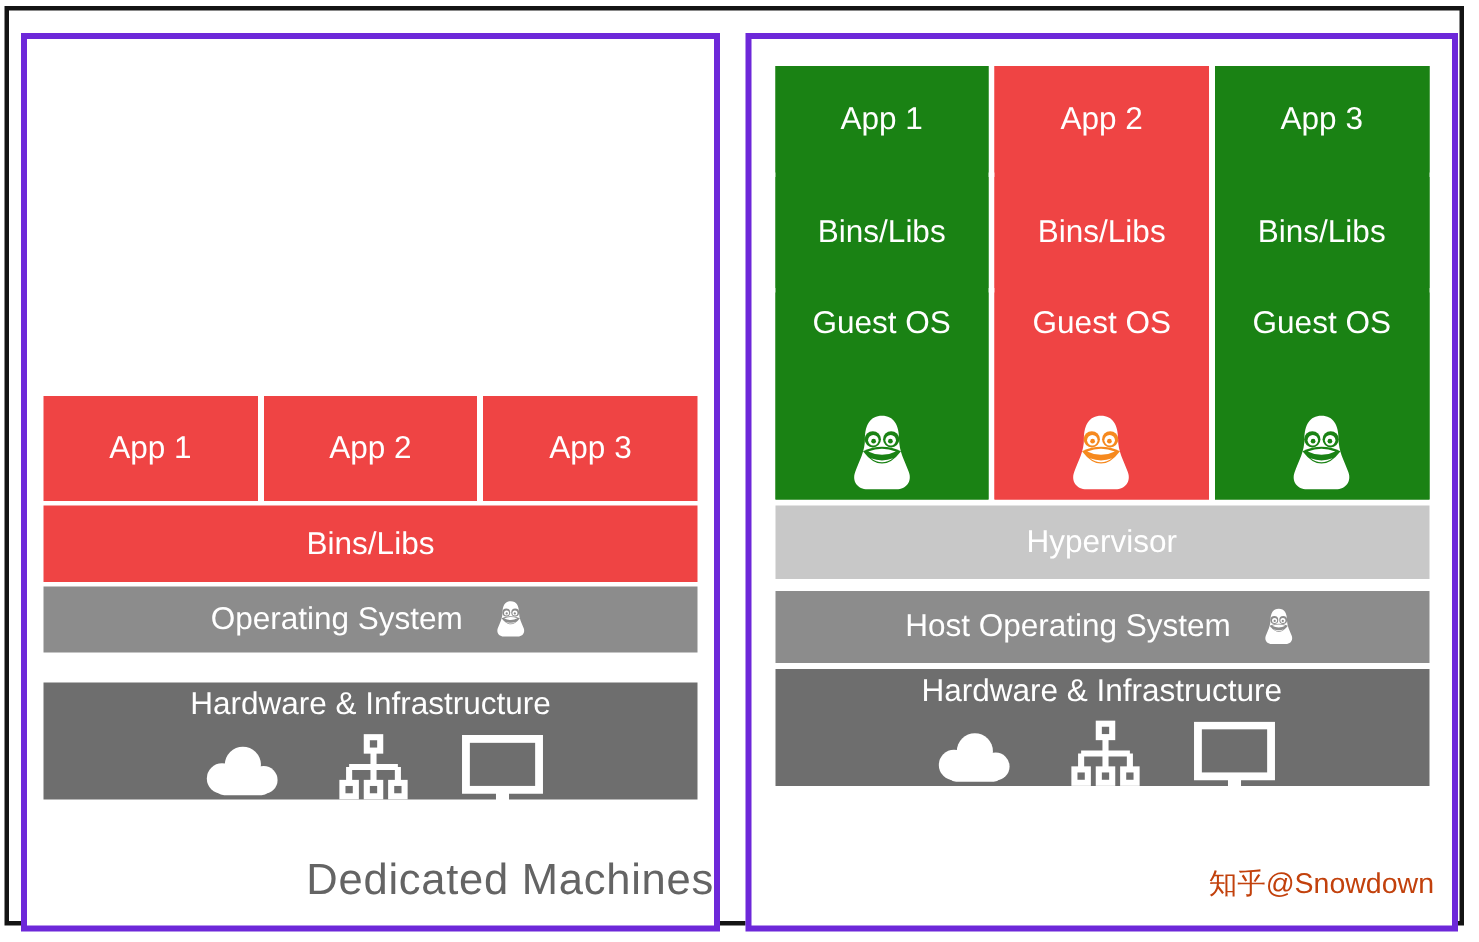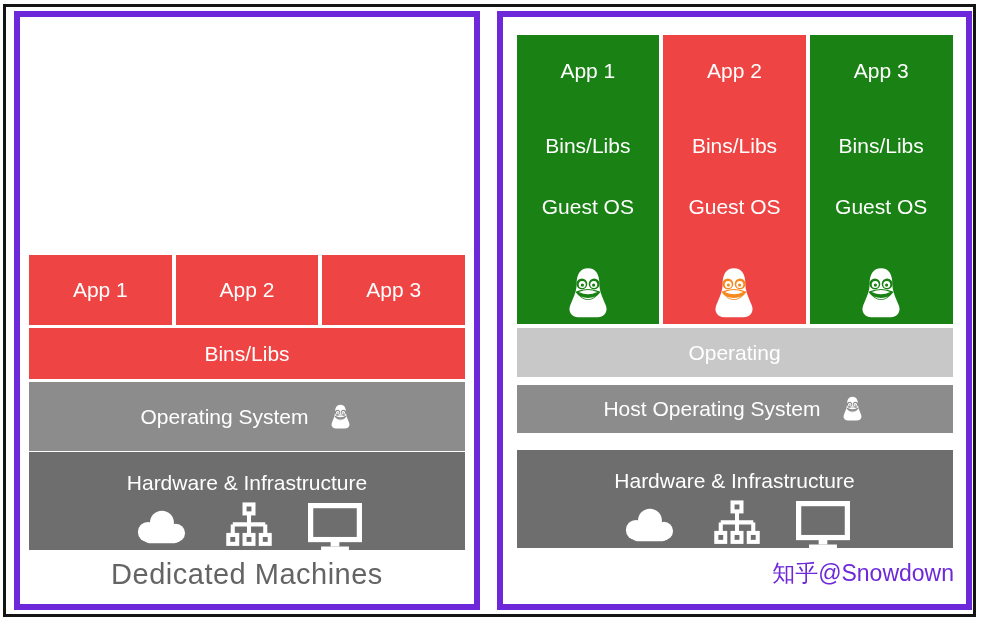--- a/index.html
+++ b/index.html
@@ -5,66 +5,66 @@
   html,body { margin:0; padding:0; background:#ffffff; }
   body {
     width:986px; height:628px; position:relative; overflow:hidden;
     font-family:"Liberation Sans", sans-serif;
   }
   .frame {
     position:absolute; left:3px; top:4px; width:973px; height:613px;
     border:3px solid #141414; box-sizing:border-box; pointer-events:none;
   }
   .panel {
-    position:absolute; top:11px; height:599px; background:#ffffff;
-    border:6px solid #6d28d9; box-sizing:border-box;
+    position:absolute; top:22px; height:599px; background:#ffffff;
+    border:4px solid #6d28d9; box-sizing:border-box;
   }
   .panel-left  { left:14px;  width:466px; }
   .panel-right { left:497px; width:475px; }
 
   .stack { position:absolute; left:50%; transform:translateX(-50%); width:436px; }
   .panel-left  .stack { top:238px; }
   .panel-right .stack { top:18px; }
 
   .block {
     display:flex; align-items:center; justify-content:center;
     color:#ffffff; font-size:21px; box-sizing:border-box;
   }
   .orange { background:#ef4444; }
   .green  { background:#1a8214; }
   .gray-os { background:#8c8c8c; }
   .gray-hw { background:#6e6e6e; }
   .gray-hyp { background:#c8c8c8; }
 
   .apps-row { display:grid; grid-template-columns:1fr 1fr 1fr; gap:4px; height:70px; margin-bottom:3px; }
   .bins-row { height:51px; margin-bottom:3px; }
-  .os-row   { height:69px; margin-bottom:1px; gap:18px; }
+  .os-row   { height:44px; margin-bottom:20px; gap:18px; }
   .hw-row {
-    height:98px; flex-direction:column; justify-content:flex-end;
+    height:78px; flex-direction:column; justify-content:space-between;
     padding-top:3px;
   }
   .hw-icons { display:flex; align-items:center; gap:32px; margin-top:7px; }
 
   .vm-columns { display:grid; grid-template-columns:1fr 1fr 1fr; gap:4px; margin-bottom:4px; }
   .vm-col { display:flex; flex-direction:column; gap:3px; }
   .vm-col .app-cell  { height:71px; }
   .vm-col .bins-cell { height:74px; }
   .vm-col .guest-cell {
     height:138px; flex-direction:column; justify-content:space-between; padding-top:9px;
   }
   .hyp-row { height:49px; margin-bottom:8px; }
-  .panel-right .os-row { height:48px; margin-bottom:17px; }
+  .panel-right .os-row { height:48px; margin-bottom:4px; }
 
   .panel-title {
-    position:absolute; bottom:13px; left:0; right:0; text-align:center;
+    position:absolute; bottom:13px; left:0; right:0; text-align:right;
     font-size:29px; color:#646464; letter-spacing:0.5px;
   }
   .watermark {
-    position:absolute; bottom:15px; right:12px; font-size:23px;
-    color:#6d28d9; white-space:nowrap;
+    position:absolute; bottom:15px; right:12px; font-size:19px;
+    color:#c2410c; white-space:nowrap;
   }
 
   
   .tux { display:block; }
   .tux-small { width:27px; height:30px; }
   .tux-large { width:56px; height:61px; margin-top:9px; }
   .gray-os .tux { color:#8c8c8c; }
   .vm-col.green  .tux { color:#1a8214; }
   .vm-col.orange .tux { color:#f6891e; }
   .icon-cloud   { width:60px; height:37px; }
@@ -205,21 +205,21 @@
           <span>Guest OS</span>
           <svg class="tux tux-large">
               <use href="#tux"></use>
             </svg>
         </div>
       </div>
 
     </div>
 
     <div class="block gray-hyp hyp-row">
-      <span>Operating</span>
+      <span>Hypervisor</span>
     </div>
 
     <div class="block gray-os os-row">
       <span>Host Operating System</span>
       <svg class="tux tux-small">
           <use href="#tux"></use>
         </svg>
     </div>
 
     <div class="block gray-hw hw-row">

